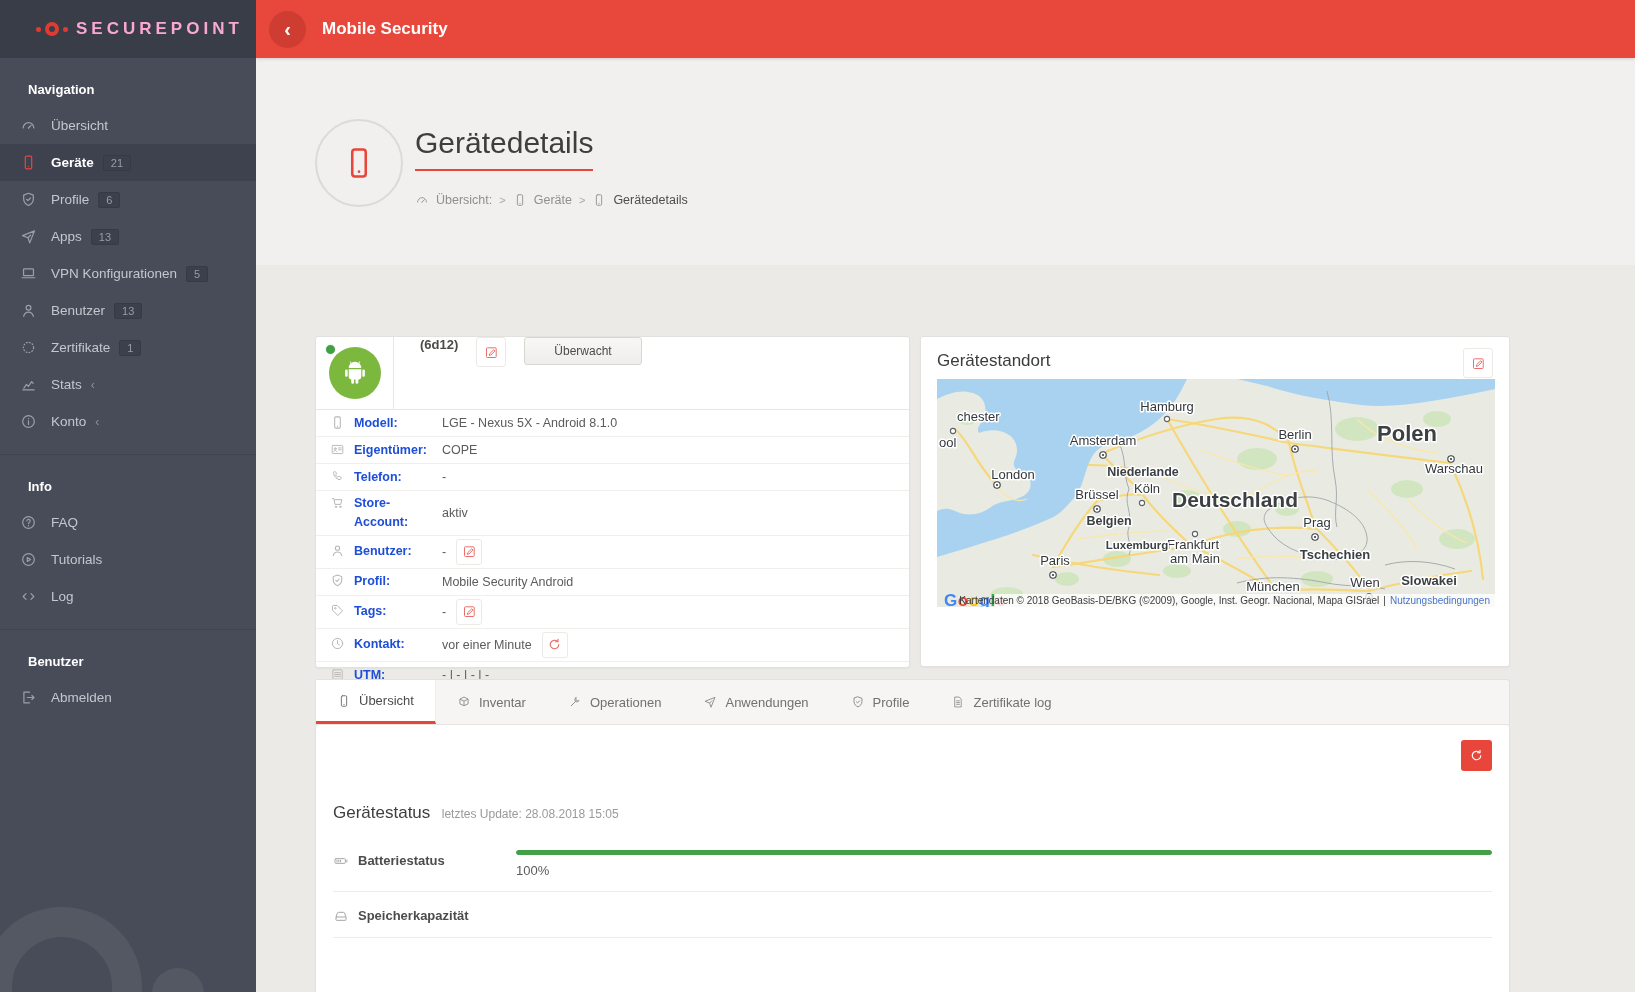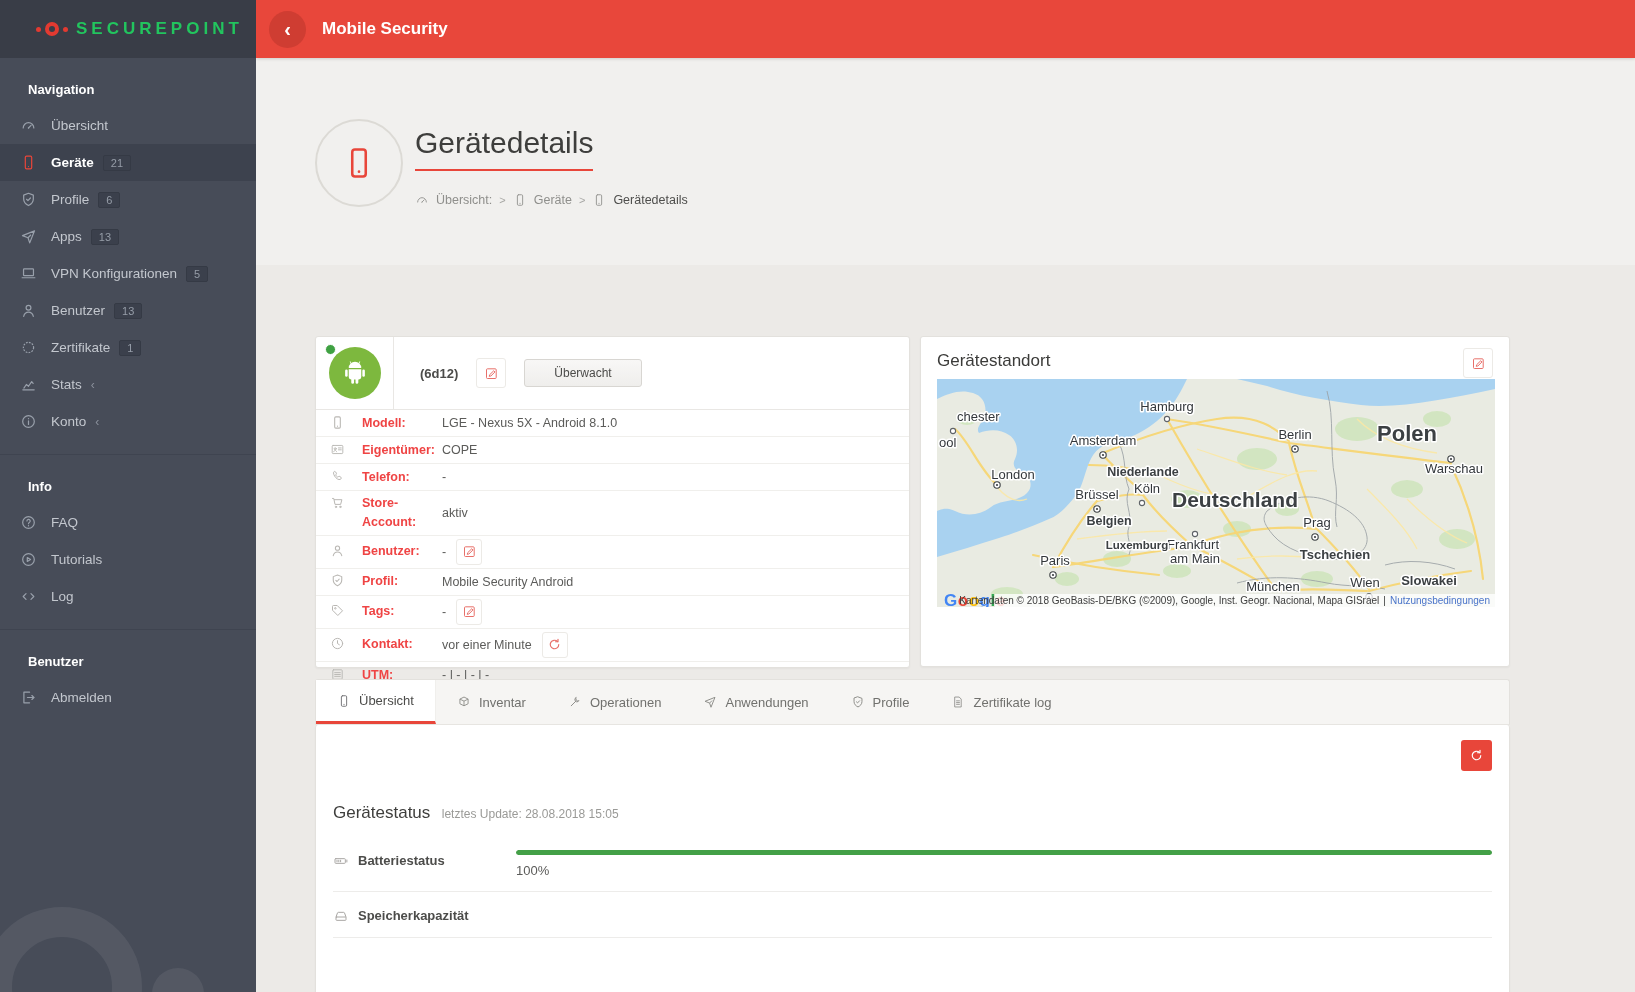--- a/index.html
+++ b/index.html
@@ -7,21 +7,21 @@
     font-family:"Liberation Sans", "DejaVu Sans", sans-serif; background:#eceae7; }
 
   
   .sidebar { position:absolute; left:0; top:0; width:256px; height:992px;
     background:#474c58; overflow:hidden; z-index:5; }
   .sb-logo { height:58px; background:#393d47; display:flex; align-items:center;
     padding-left:36px; gap:8px; }
   .logo-mark { display:inline-flex; align-items:center; gap:4px; }
   .logo-mark .dot { width:5px; height:5px; border-radius:50%; background:#e23a31; }
   .logo-mark .ring { width:14px; height:14px; border-radius:50%; border:4px solid #e23a31; }
-  .logo-text { color:#22c55e; font-weight:bold; font-size:17px; letter-spacing:4px; }
+  .logo-text { color:#f9a8d4; font-weight:bold; font-size:17px; letter-spacing:4px; }
   .sb-section { padding-top:14px; }
   .sb-section + .sb-section { border-top:1px solid #3f4450; margin-top:14px; }
   .sb-title { color:#ffffff; font-weight:bold; font-size:13px; padding:10px 20px 10px 28px; }
   .nav-item { display:flex; align-items:center; height:37px; padding:0 20px;
     color:#c3c7ce; font-size:13.5px; cursor:pointer; }
   .nav-item .ic { width:17px; height:17px; color:#99a0ab; margin-right:14px; flex:none; }
   .nav-item.active { background:#3d424e; color:#ffffff; font-weight:bold; }
   .nav-item.active .ic { color:#e8463a; }
   .nav-badge { margin-left:9px; background:#3b404c; border:1px solid #353a45; color:#969da8;
     font-size:11px; font-weight:normal; padding:1px 7px; border-radius:2px; }
@@ -59,33 +59,33 @@
   
   .device-card { left:59px; top:336px; width:595px; height:332px; }
   .dc-head { height:73px; border-bottom:1px solid #e9e7e4; display:flex; align-items:stretch; }
   .dc-avatar-cell { width:78px; border-right:1px solid #e9e7e4; position:relative;
     display:flex; align-items:center; justify-content:center; flex:none; }
   .dc-avatar { width:52px; height:52px; border-radius:50%; background:#7db83e;
     display:flex; align-items:center; justify-content:center; }
   .dc-avatar svg { width:32px; height:32px; }
   .dc-dot { position:absolute; left:9px; top:7px; width:11px; height:11px; border-radius:50%;
     background:#3fa142; border:1px solid #fff; }
-  .dc-title-row { display:flex; align-items:center; gap:18px; padding-left:26px; }
+  .dc-title-row { display:flex; align-items:flex-start; gap:18px; padding-left:26px; }
   .dc-id { font-weight:bold; font-size:13px; color:#4b4b49; }
   .btn-ic { width:30px; height:30px; border:1px solid #eceae6; background:#fff; border-radius:3px;
     color:#e8706a; display:inline-flex; align-items:center; justify-content:center; cursor:pointer; }
   .btn-ic svg { width:15px; height:15px; }
   .btn-ic.small { width:26px; height:26px; }
   .badge-btn { border:1px solid #d8d6d2; background:linear-gradient(#f8f7f6,#efeeec);
     border-radius:3px; padding:6px 29px; font-size:12px; color:#4b4b49; cursor:pointer; }
   .dc-row { display:flex; align-items:center; padding:3px 14px; border-bottom:1px solid #f0efec;
     min-height:27px; }
   .dc-row:last-child { border-bottom:none; }
-  .dc-label { display:flex; gap:17px; width:112px; flex:none; font-weight:bold; font-size:12.5px;
-    color:#ef4444; align-items:flex-start; line-height:1.5; }
+  .dc-label { display:flex; gap:9px; width:112px; flex:none; font-weight:bold; font-size:12.5px;
+    color:#1d4ed8; align-items:flex-start; line-height:1.5; }
   .dc-label .ic { width:15px; height:15px; color:#b9b7b3; margin-top:1px; flex:none; }
   .dc-value { font-size:12.5px; color:#5b5b59; display:flex; align-items:center; gap:10px; }
 
   
   .map-card { left:664px; top:336px; width:590px; height:331px; padding:14px 16px; }
   .map-title { font-size:17px; color:#3b3b39; }
   .map-edit { position:absolute; right:16px; top:11px; }
   .map-box { position:absolute; left:16px; top:42px; width:558px; height:228px; overflow:hidden;
     background:#a9d2f0; }
   .map-box svg.mapsvg { position:absolute; left:0; top:0; }

